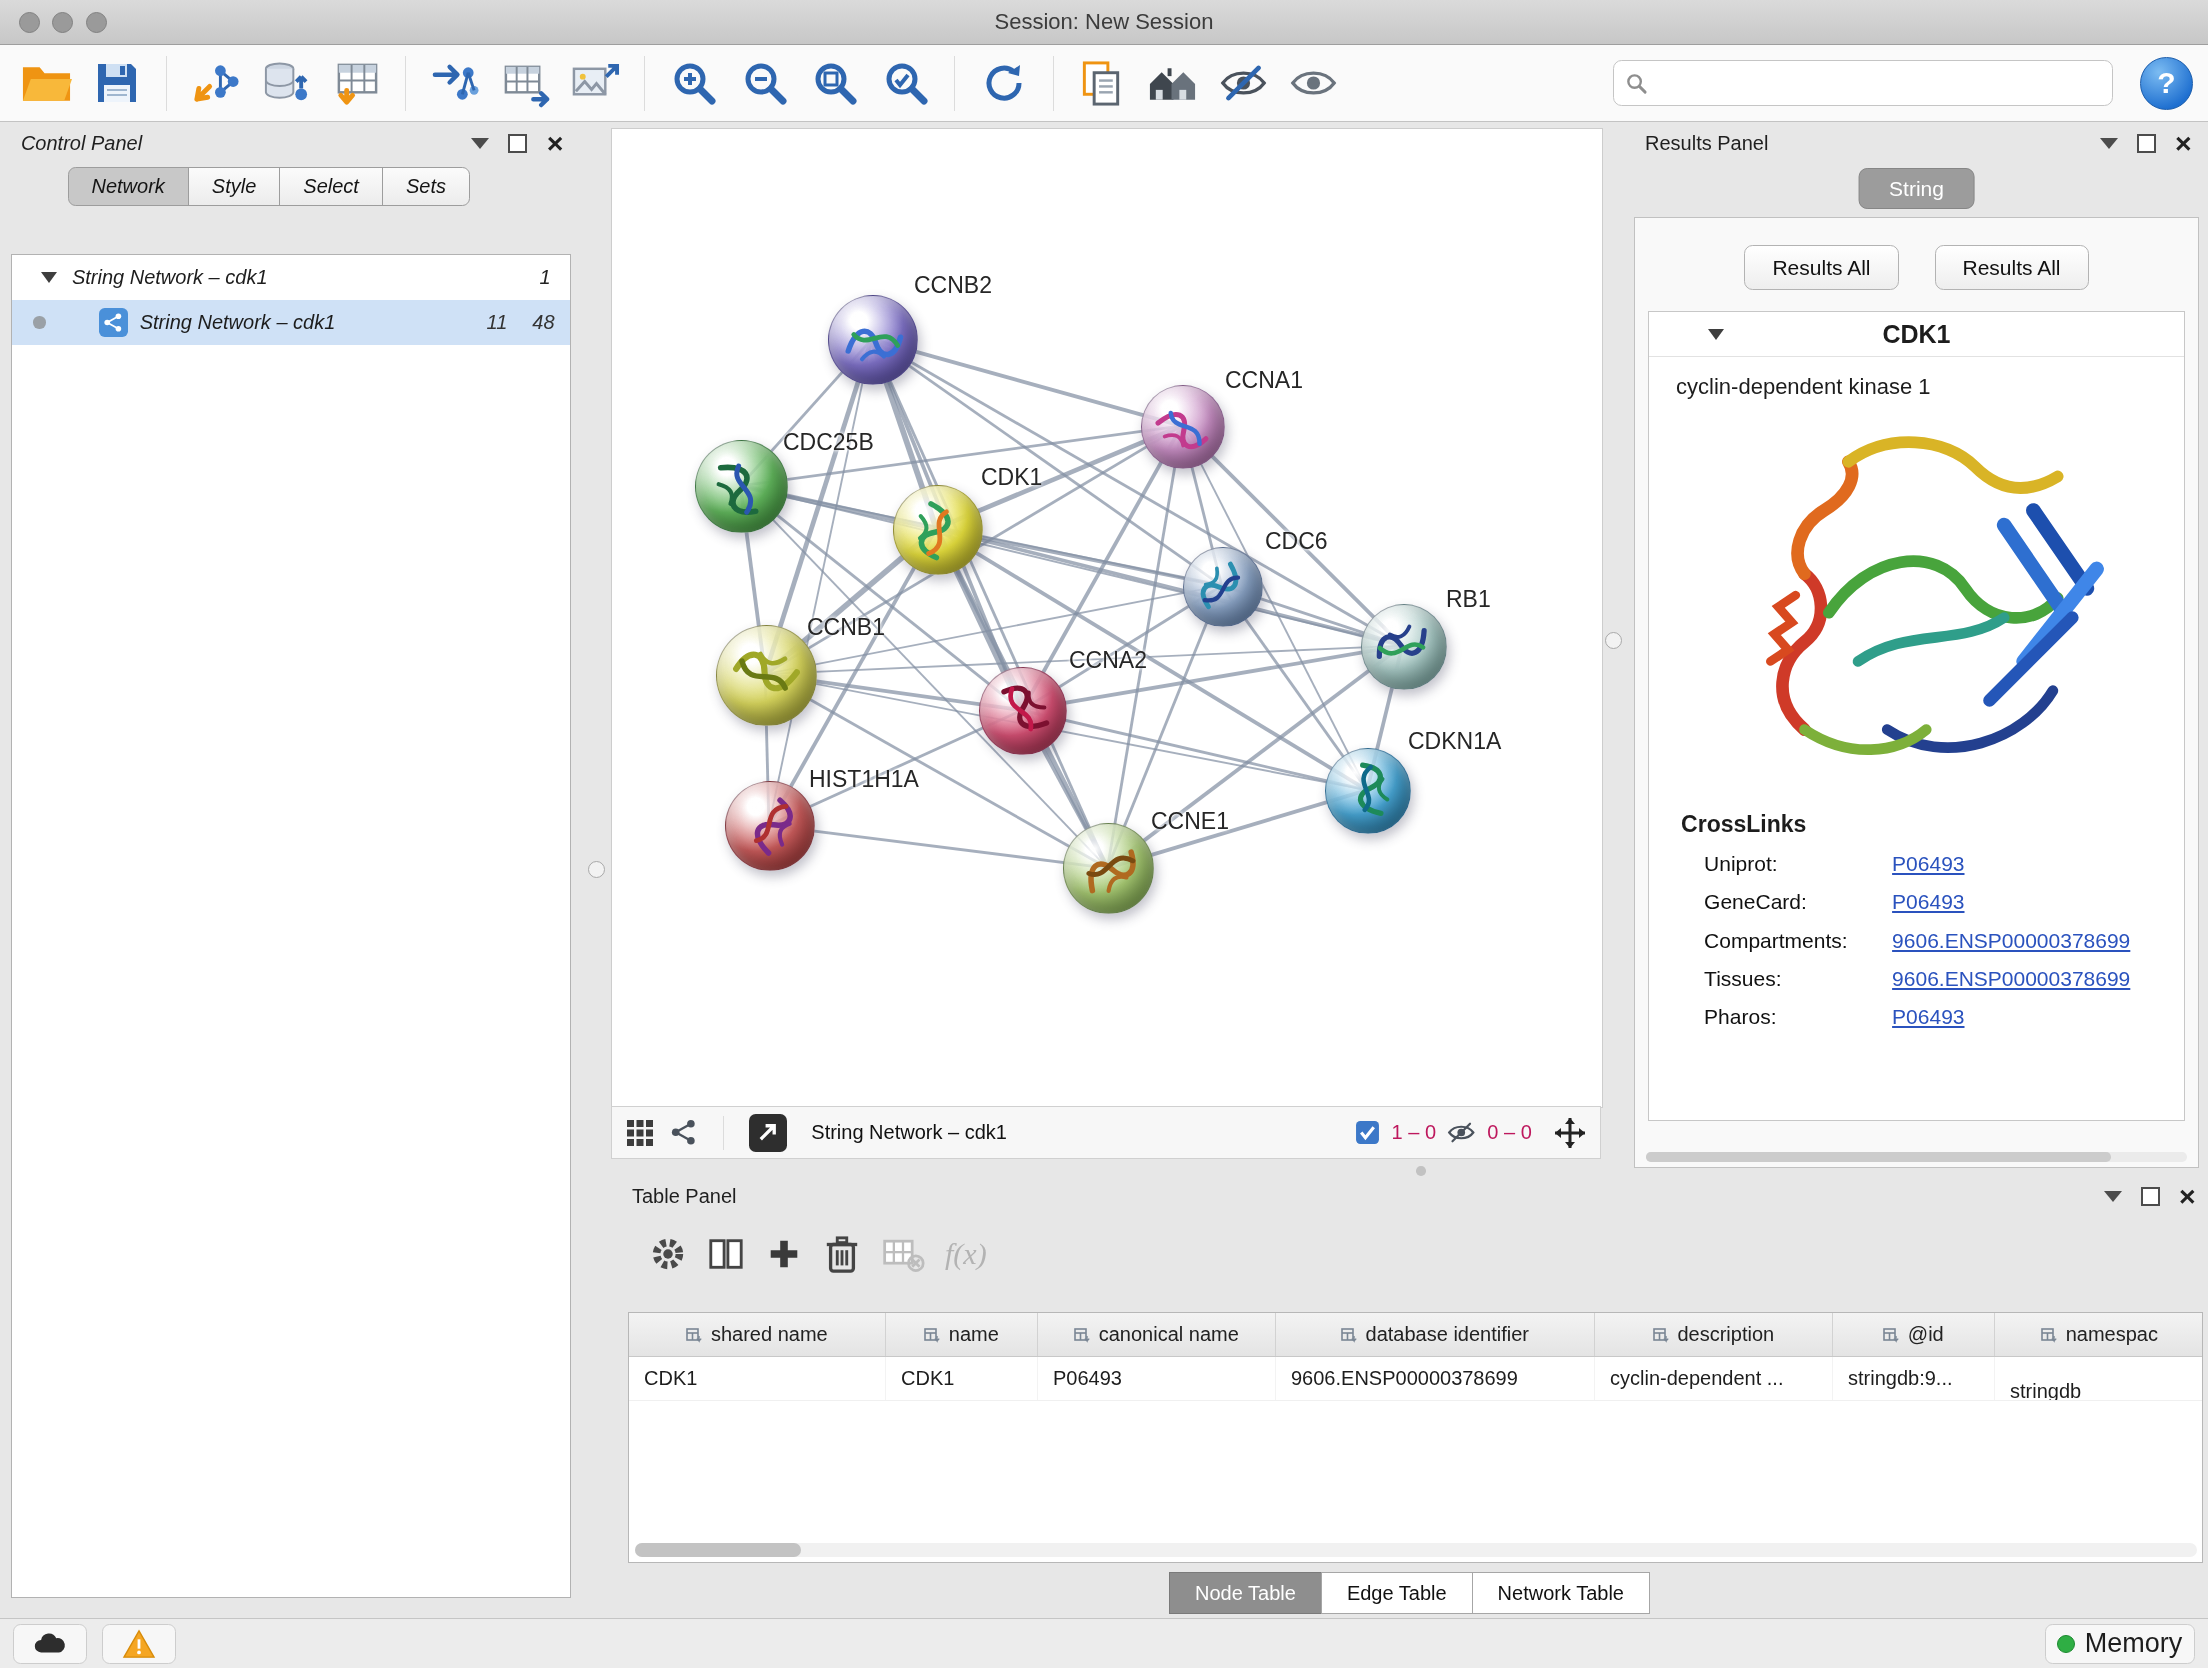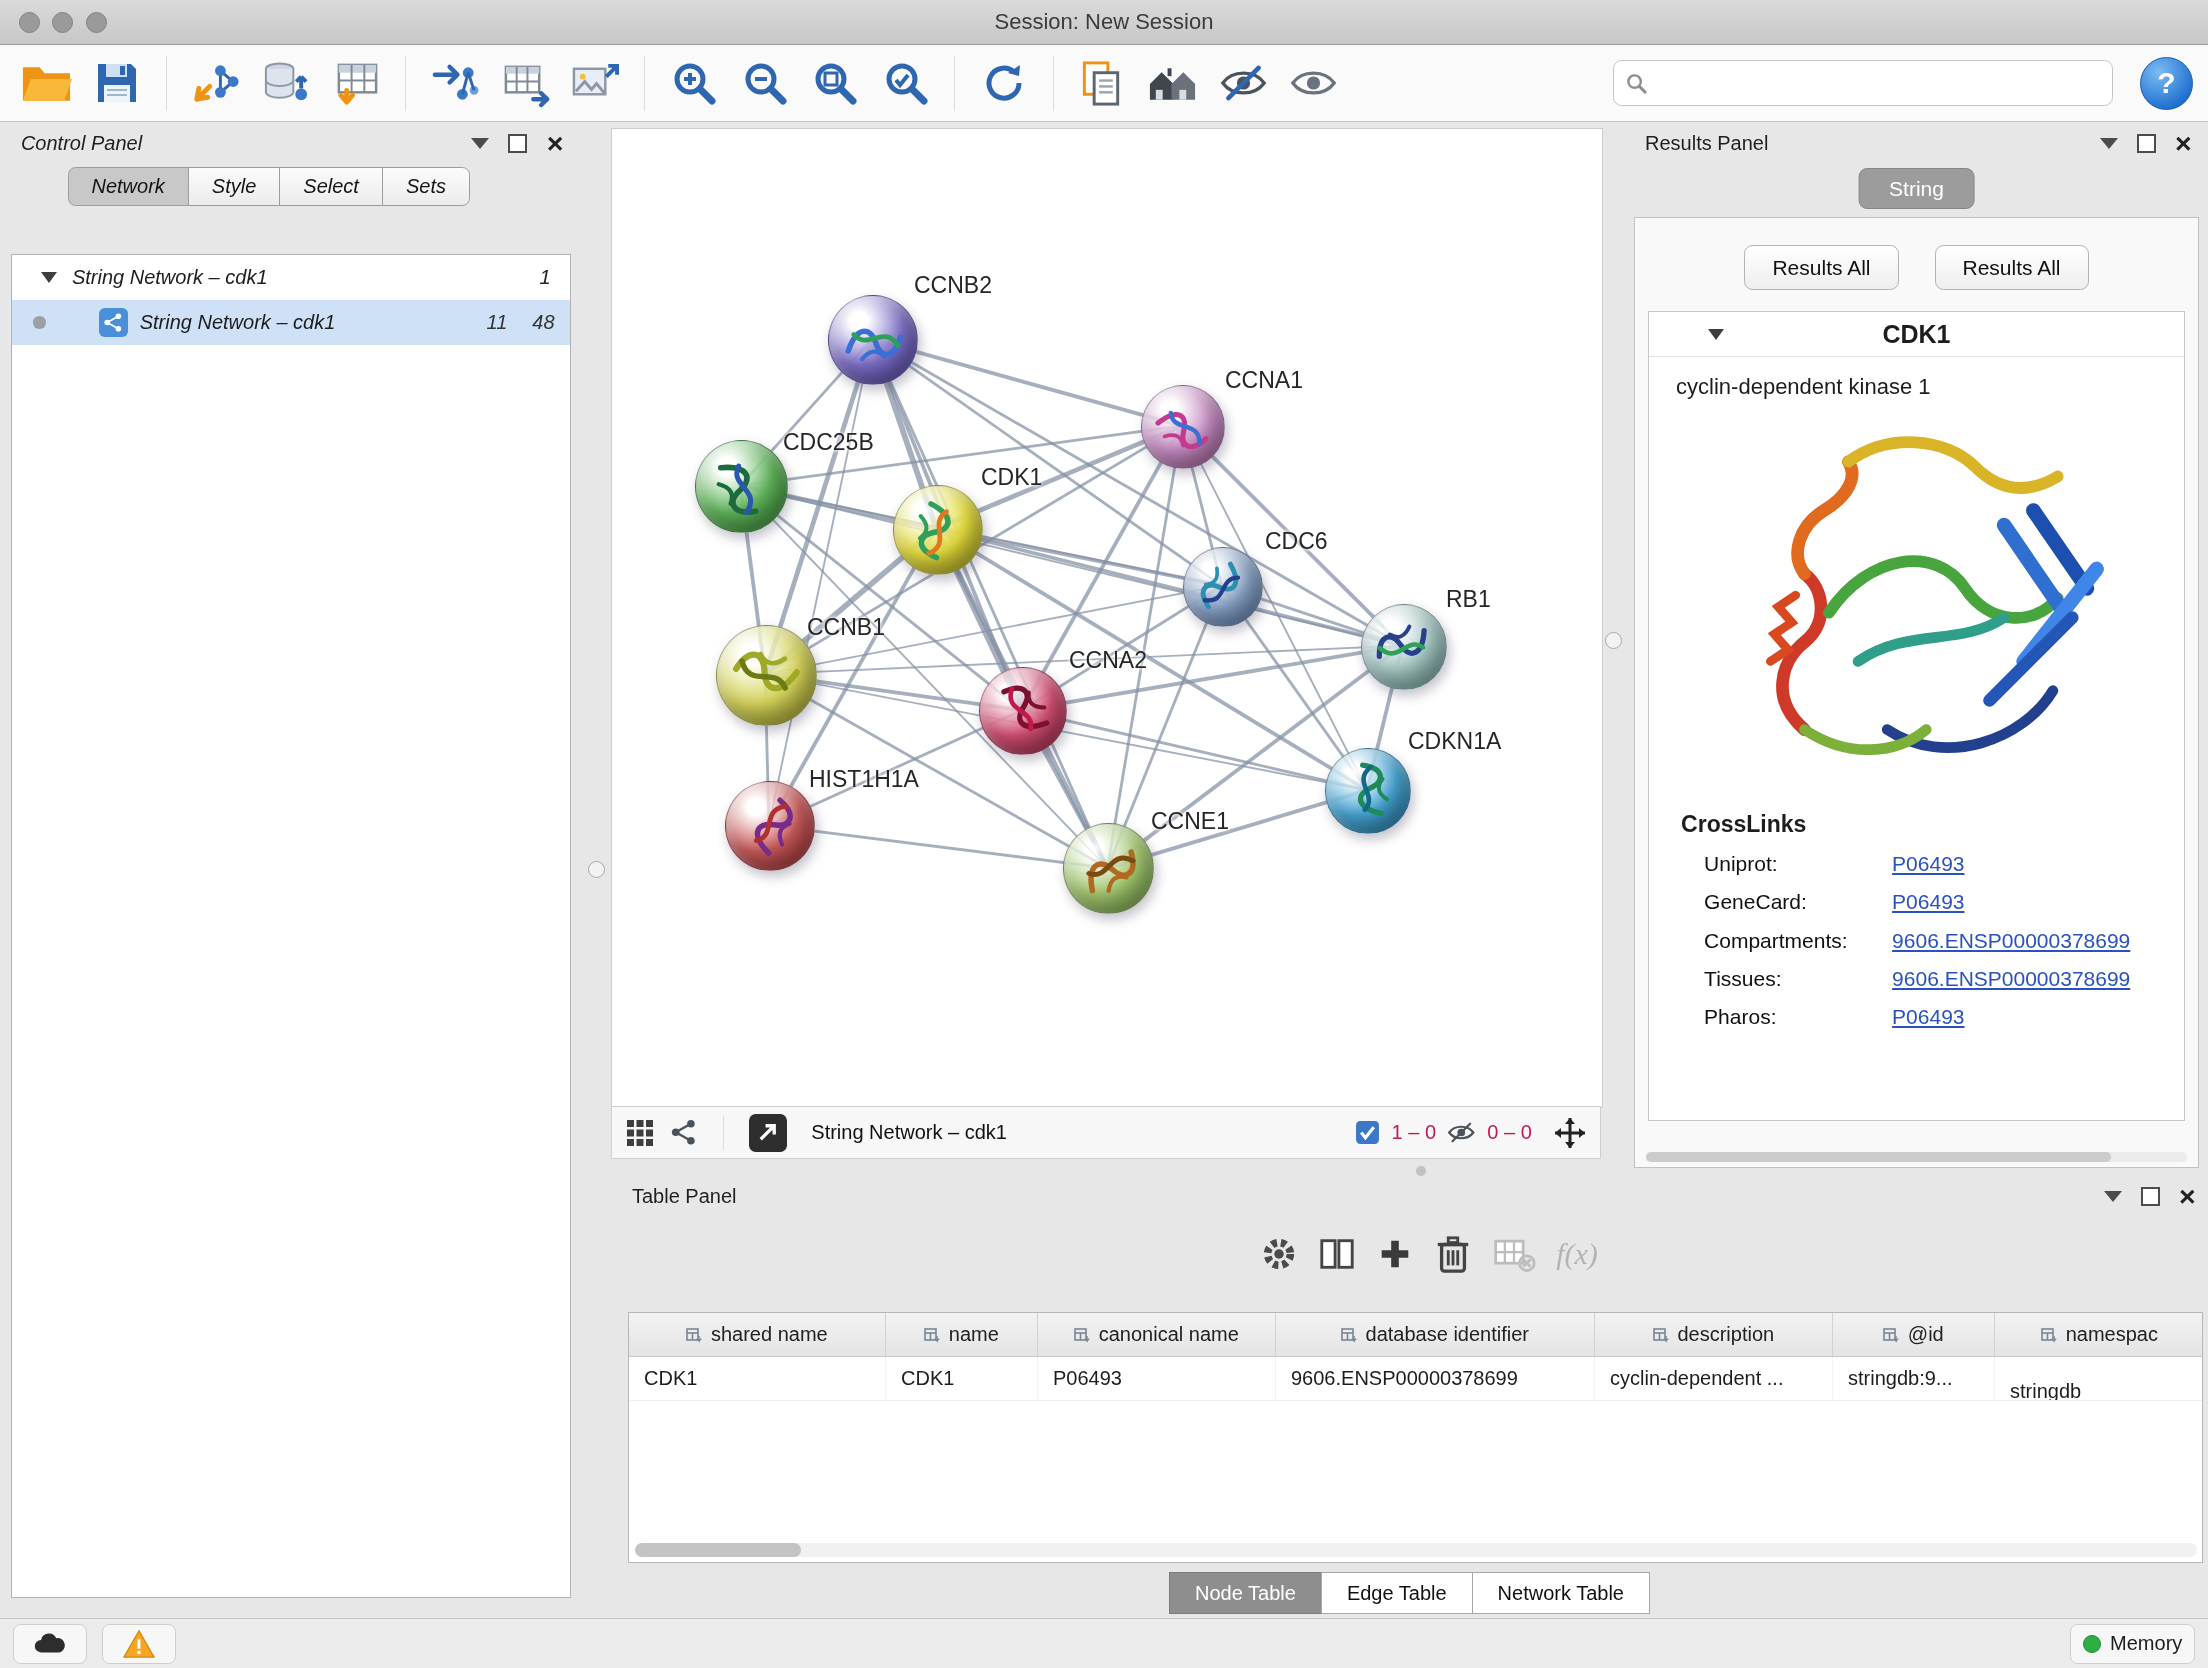--- a/index.html
+++ b/index.html
@@ -83,42 +83,42 @@
   .protein-figure{display:block;margin:7.6px auto 0;}
   .cl-heading{font-weight:bold;font-size:23px;margin:13.3px 0 0 32px;}
   .clrow{display:flex;margin:14.3px 0 0 55px;font-size:21px;align-items:baseline;}
   .cllabel{width:188px;color:#111;}
   .clvalue{color:#2a52be;text-decoration:underline;}
   .rp-scroll{position:absolute;left:11.4px;right:11.4px;bottom:5.7px;height:9.5px;background:#ebebeb;border-radius:4.8px;}
   .rp-thumb{width:86%;height:9.5px;background:#cccccc;border-radius:4.8px;}
   
   .table-panel{position:absolute;left:611px;top:1179px;width:1598px;height:439px;}
   .tp-header{display:flex;align-items:center;padding:1.9px 13.3px 0 21px;height:32px;}
-  .tp-toolbar{display:flex;align-items:center;gap:20px;margin:15px 0 0 38px;height:53px;justify-content:center;}
+  .tp-toolbar{display:flex;align-items:center;gap:20px;margin:15px 0 0 38px;height:53px;}
   .fx{font-family:"Liberation Serif",serif;font-style:italic;font-size:30px;color:#b3b3b3;}
   .tbl{position:absolute;left:17px;right:5.7px;top:133px;height:249px;border:1px solid #b7b7b7;background:#fff;overflow:hidden;}
   .tbl-header{display:flex;height:43px;background:linear-gradient(#f3f3f3,#e4e4e4);border-bottom:1px solid #c8c8c8;}
   .th{display:flex;align-items:center;justify-content:center;gap:8.6px;font-size:20px;color:#222;
     border-right:1px solid #d2d2d2;box-sizing:border-box;overflow:hidden;white-space:nowrap;flex:none;}
   .colicon{flex:none;}
   .tbl-row{display:flex;height:43px;border-bottom:1px solid #f0f0f0;}
   .td{font-size:20px;display:flex;align-items:center;padding-left:15px;border-right:1px solid #f3f3f3;
     box-sizing:border-box;white-space:nowrap;overflow:hidden;flex:none;}
   .hscroll{position:absolute;left:5.7px;bottom:4.8px;right:5.7px;height:14.3px;background:#f1f1f1;border-radius:7.6px;}
   .hthumb{width:166px;height:14.3px;background:#c3c3c3;border-radius:7.6px;}
   .tp-tabs{position:absolute;bottom:3.8px;left:0;right:0;display:flex;justify-content:center;}
   .tp-tab{font-size:20px;padding:8.6px 25px;border:1px solid #a6a6a6;background:#fff;margin-left:-1px;color:#111;}
   .tp-tab.selected{background:#8e8e8e;color:#fff;border-color:#7a7a7a;}
   
   .statusbar{position:absolute;left:0;right:0;bottom:0;height:49px;background:#ececec;
     border-top:1px solid #c5c5c5;display:flex;align-items:center;padding:0 13.3px;gap:15px;}
   .sb-btn{height:38px;min-width:49px;border:1px solid #cdcdcd;border-radius:7.6px;background:#f7f7f7;
     display:flex;align-items:center;justify-content:center;gap:9.5px;padding:0 11.4px;}
   .mem-dot{width:16px;height:16px;border-radius:50%;background:#2fae44;border:1px solid #1d8a30;}
-  .mem-label{font-size:20px;}
+  .mem-label{font-size:27px;}
   
   .split-knob{position:absolute;width:15px;height:15px;border:1px solid #a9a9a9;border-radius:50%;background:#f2f2f2;}
   .split-dot{position:absolute;width:9.5px;height:9.5px;border-radius:50%;background:#c2c2c2;}
 </style>
 </head>
 <body>
 
 <div class="titlebar">
   <div class="traffic">
     <span class="tl"></span>

